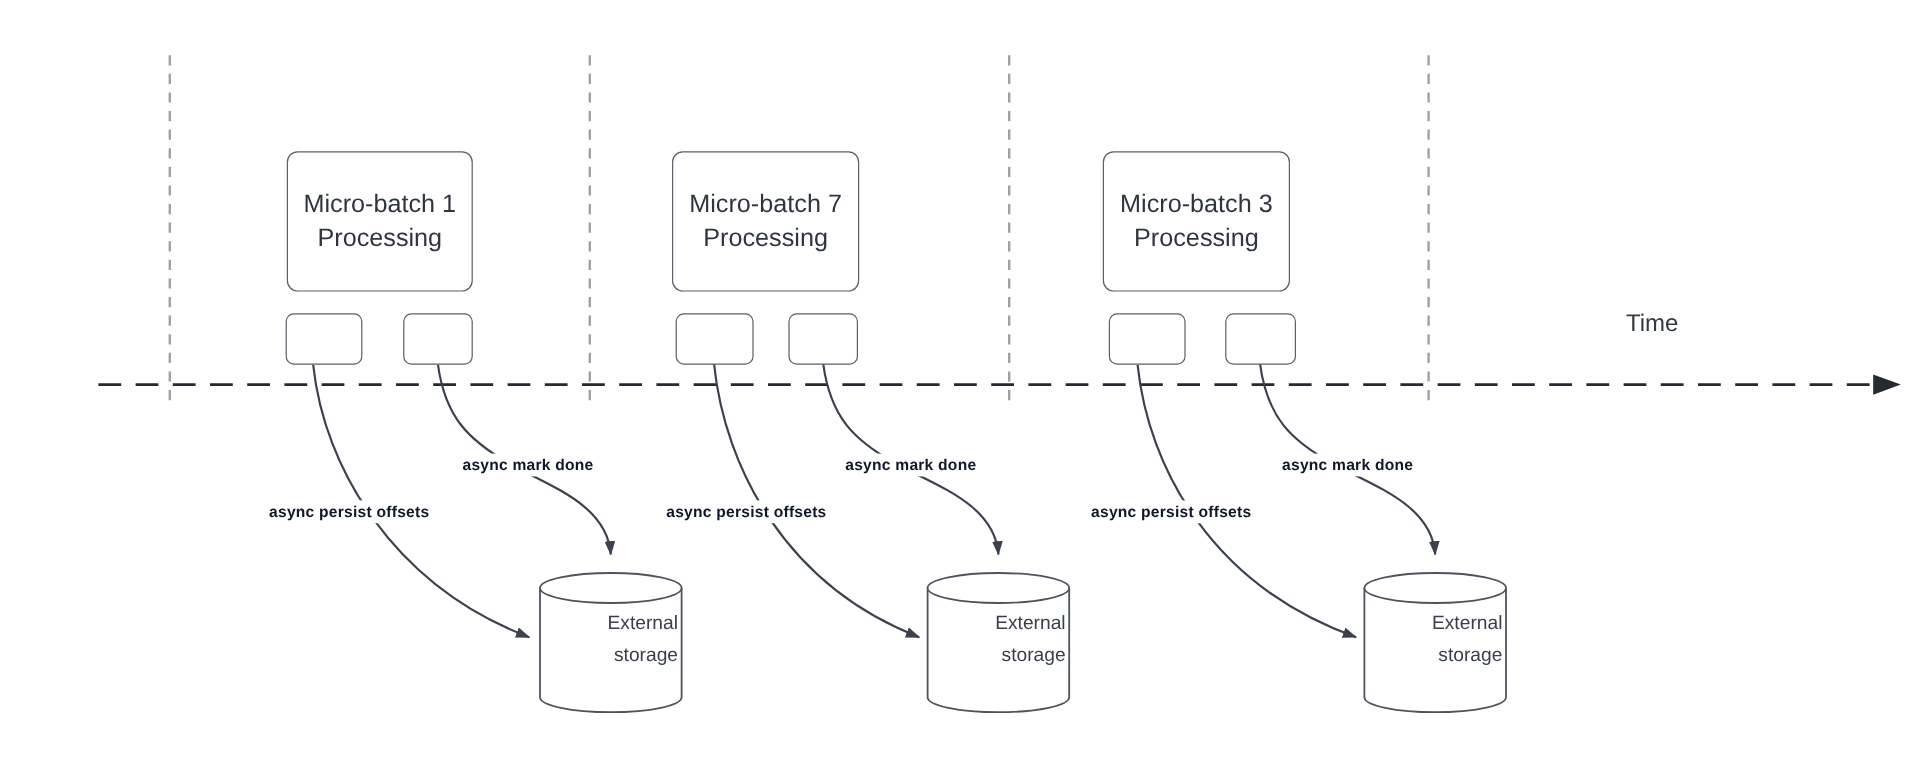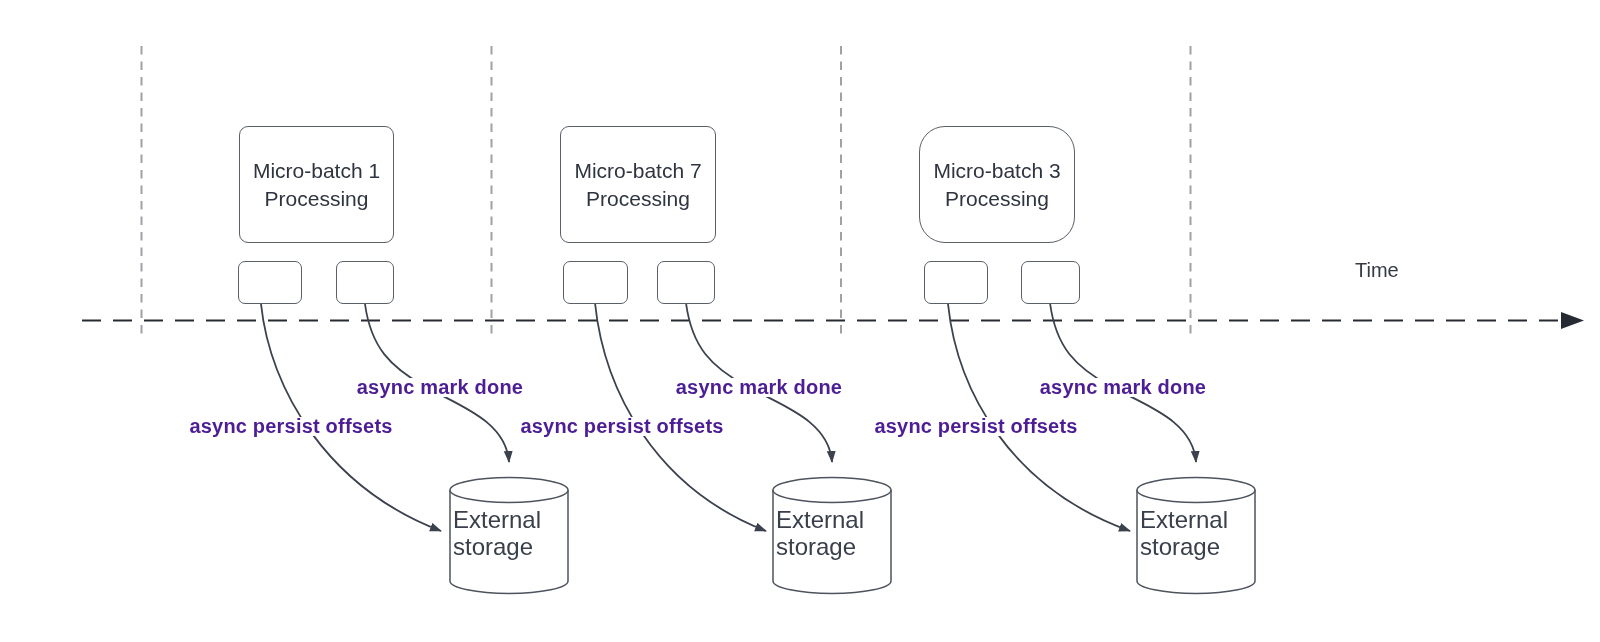--- a/index.html
+++ b/index.html
@@ -45,34 +45,34 @@
   .smallbox {
     border-radius: 7px;
     height: 43px;
     top: 261px;
   }
   .edge-label {
     position: absolute;
     transform: translateX(-50%);
     background: #ffffff;
     padding: 0 3px;
-    font-size: 20px;
+    font-size: 13px;
     font-weight: bold;
     letter-spacing: 0.2px;
-    color: #4c1d95;
+    color: #0f172a;
     white-space: nowrap;
     line-height: 19px;
   }
   .storage-label {
     position: absolute;
     top: 506px;
     width: 112px;
     transform: translateX(-50%);
-    text-align: left;
-    font-size: 24px;
+    text-align: right;
+    font-size: 16px;
     line-height: 27px;
     color: #39404b;
   }
   .time-label {
     position: absolute;
     left: 1355px;
     top: 259px;
     width: 70px;
     font-size: 20px;
     color: #333a44;
@@ -127,21 +127,21 @@
       <ellipse cx="1196" cy="490" rx="59" ry="12.5"></ellipse>
     </g>
   </svg>
 
   <div class="node bigbox" style="left:239px; width:155px;">
     <span>Micro-batch 1 Processing</span>
   </div>
   <div class="node bigbox" style="left:560px;">
     <span>Micro-batch 7 Processing</span>
   </div>
-  <div class="node bigbox" style="left:919px;border-radius:26px;">
+  <div class="node bigbox" style="left:919px;">
     <span>Micro-batch 3 Processing</span>
   </div>
 
   <div class="node smallbox" style="left:238px; width:64px;"></div>
   <div class="node smallbox" style="left:336px; width:58px;"></div>
   <div class="node smallbox" style="left:563px; width:65px;"></div>
   <div class="node smallbox" style="left:657px; width:58px;"></div>
   <div class="node smallbox" style="left:924px; width:64px;"></div>
   <div class="node smallbox" style="left:1021px; width:59px;"></div>
 

